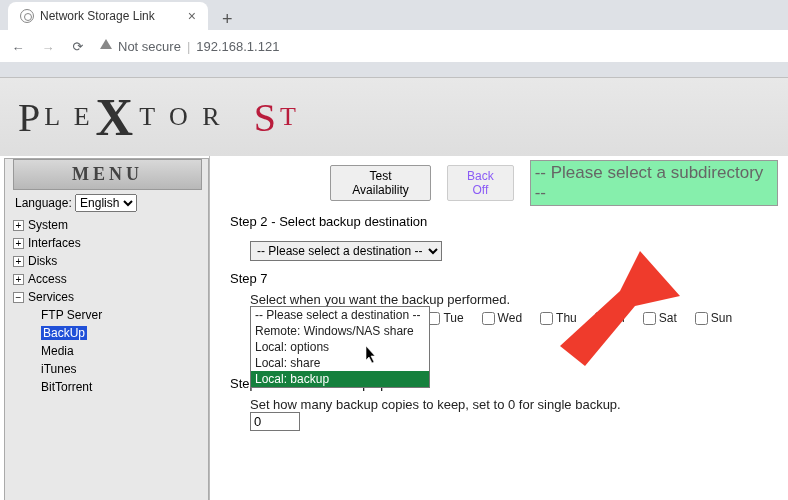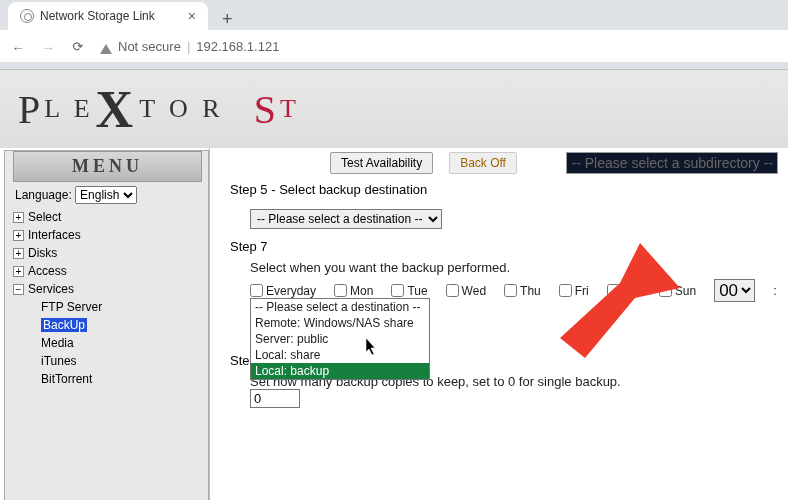--- a/index.html
+++ b/index.html
@@ -1,30 +1,30 @@
 <!DOCTYPE html>
 <html><head>
 <meta charset="utf-8">
 <style>
 * { box-sizing: border-box; margin: 0; padding: 0; }
 body { font-family: Arial, sans-serif; font-size: 13px; background: #fff; width: 788px; height: 500px; overflow: hidden; }
 
 
-.browser-chrome { background: #dee1e6; height: 70px; border-bottom: 1px solid #c0c0c0; }
+.browser-chrome { background: #dee1e6; height: 78px; border-bottom: 1px solid #c0c0c0; }
 .tab-bar { height: 30px; display: flex; align-items: flex-end; padding-left: 8px; }
 .tab { background: #fff; border-radius: 8px 8px 0 0; padding: 6px 12px; display: flex; align-items: center; gap: 6px; min-width: 200px; height: 28px; }
 .tab-icon { width: 14px; height: 14px; border: 1px solid #888; border-radius: 50%; position: relative; }
 .tab-icon::after { content:""; position:absolute; width:6px; height:6px; border:1px solid #888; border-radius:50%; top:3px; left:3px; }
 .tab-title { flex: 1; font-size: 12px; color: #333; }
 .tab-close { color: #666; cursor: pointer; font-size: 14px; }
 .new-tab { margin-left: 8px; color: #555; font-size: 18px; padding: 0 6px; cursor:pointer; }
 .addr-bar { background: #fff; height: 32px; display: flex; align-items: center; padding: 0 10px; gap: 14px; }
 .nav-icon { color: #5f6368; width: 16px; text-align: center; cursor: pointer; }
 .nav-icon.disabled { color: #b0b0b0; }
-.addr { display: flex; align-items: flex-end; gap: 6px; color: #5f6368; font-size: 13px; }
+.addr { display: flex; align-items: flex-start; gap: 6px; color: #5f6368; font-size: 13px; }
 .warn-icon { width: 0; height: 0; border-left: 6px solid transparent; border-right: 6px solid transparent; border-bottom: 10px solid #888; position: relative; }
 
 
 .logo-bar { height: 78px; display: flex; align-items: center; padding-left: 18px; background: linear-gradient(#e8e8e8,#dedede); letter-spacing: 4px; font-family: Georgia, serif; }
 .logo-bar span { font-size: 40px; font-weight: 300; }
 .logo-black { color: #333; }
 .logo-red { color: #b91c3c; }
 .logo-small { font-size: 26px !important; vertical-align: middle; }
 
 
@@ -37,33 +37,33 @@
 .tree { list-style: none; padding: 0; font-size: 12px; }
 .tree li { padding: 2px 0 2px 0; }
 .tree-toggle { display: inline-block; width: 11px; height: 11px; border: 1px solid #888; text-align: center; line-height: 9px; font-size: 10px; margin-right: 4px; background: #fff; cursor: pointer; }
 .tree-sub { list-style: none; padding-left: 28px; }
 .tree-sub li { padding: 2px 0; cursor: pointer; }
 .selected { background: #2050d8; color: #fff; padding: 0 2px; }
 
 
 .content { flex: 1; padding: 4px 10px 10px 20px; overflow: hidden; position: relative; border-left: 1px solid #bbb; }
 .btn { background: #efefef; border: 1px solid #999; padding: 3px 10px; font-size: 12px; border-radius: 2px; cursor: pointer; }
-.btn.ghost { color: #a16207; border-color: #ccc; }
+.btn.ghost { color: #8b5cf6; border-color: #ccc; }
 .top-row { display: flex; gap: 16px; margin-left: 100px; margin-bottom: 8px; align-items: center; }
-.subdir-sel { margin-left: auto; font-size: 14px; border: 1px solid #999; padding: 2px 4px; color: #666; background: #0f172a; }
+.subdir-sel { margin-left: auto; font-size: 17px; border: 1px solid #999; padding: 2px 4px; color: #666; background: #86efac; }
 .step-head { margin-top: 6px; font-size: 13px; }
 .step-body { margin: 6px 0 10px 20px; font-size: 13px; color: #222; }
 .dest-select { border: 1px solid #767676; font-size: 12px; padding: 1px 2px; margin-top: 6px; }
 .dropdown-open { position: absolute; background: #fff; border: 1px solid #767676; font-size: 12px; width: 180px; z-index: 5; }
 .dropdown-open div { padding: 1px 4px; cursor: pointer; }
 .dropdown-open .hl { background: #15803d; color: #fff; }
 .cursor { position: absolute; width: 12px; height: 16px; z-index: 10; }
 .cursor svg { width: 14px; height: 18px; }
 .arrow { position: absolute; z-index: 6; }
-.days { display: flex; gap: 18px; align-items: center; margin-top: 4px; flex-wrap: wrap; }
+.days { display: flex; gap: 18px; align-items: center; margin-top: 4px; flex-wrap: wrap; margin-left: 36px; }
 .days label { display: flex; align-items: center; gap: 3px; font-size: 12px; }
 .time-sel { font-size: 17px; border: 1px solid #767676; }
 .num-input { width: 50px; border: 1px solid #767676; font-size: 13px; padding: 1px 3px; }
 </style>
 </head>
 <body>
 
 <div class="browser-chrome">
   <div class="tab-bar">
     <div class="tab">
@@ -101,21 +101,21 @@
     <div class="menu-header">
       <span>MENU</span>
     </div>
     <div class="lang-row">
       <span>Language:</span>
       <select>
         <option>English</option>
       </select>
     </div>
     <ul class="tree" id="tree">
-        <li><span class="tree-toggle">+</span><span>Select</span></li>
+        <li><span class="tree-toggle">+</span><span>System</span></li>
         <li><span class="tree-toggle">+</span><span>Interfaces</span></li>
         <li><span class="tree-toggle">+</span><span>Disks</span></li>
         <li><span class="tree-toggle">+</span><span>Access</span></li>
         <li><span class="tree-toggle">−</span><span>Services</span></li>
         <ul class="tree-sub">
           <li><span>FTP Server</span></li>
           <li><span class="selected">BackUp</span></li>
           <li><span>Media</span></li>
           <li><span>iTunes</span></li>
           <li><span>BitTorrent</span></li>
@@ -123,29 +123,29 @@
       </ul>
   </div>
 
   <div class="content">
     <div class="top-row">
       <button class="btn">Test Availability</button>
       <button class="btn ghost">Back Off</button>
       <span class="subdir-sel">-- Please select a subdirectory --</span>
     </div>
 
-    <div class="step-head">Step 5 - Select backup destination</div>
+    <div class="step-head">Step 2 - Select backup destination</div>
     <div class="step-body">
       <select class="dest-select">
         <option>-- Please select a destination --</option>
       </select>
       <div class="dropdown-open" id="dest-dd" style="top:150px;left:40px">
           <div>-- Please select a destination --</div>
           <div>Remote: Windows/NAS share</div>
-          <div>Server: public</div>
+          <div>Local: options</div>
           <div>Local: share</div>
           <div class="hl">Local: backup</div>
         </div>
     </div>
 
     <svg class="arrow" style="left:280px;top:95px" width="190" height="120">
       <polygon points="150,0 190,45 145,55 95,115 70,95 130,40" fill="#ef3b2c"></polygon>
     </svg>
     <div class="cursor" style="left:155px;top:190px">
       <svg viewBox="0 0 12 18">

